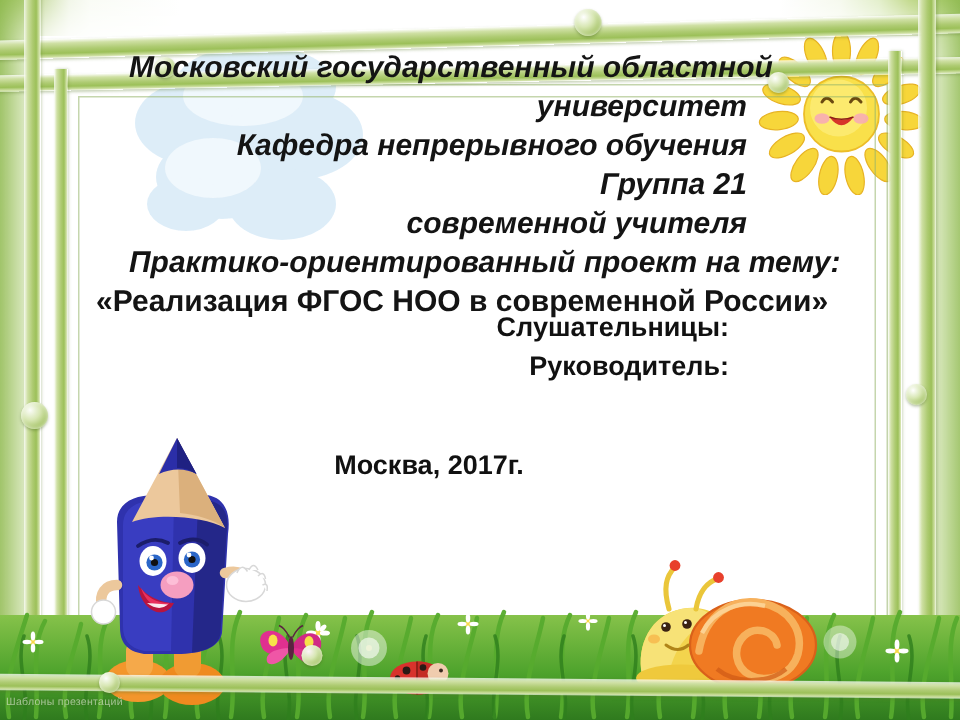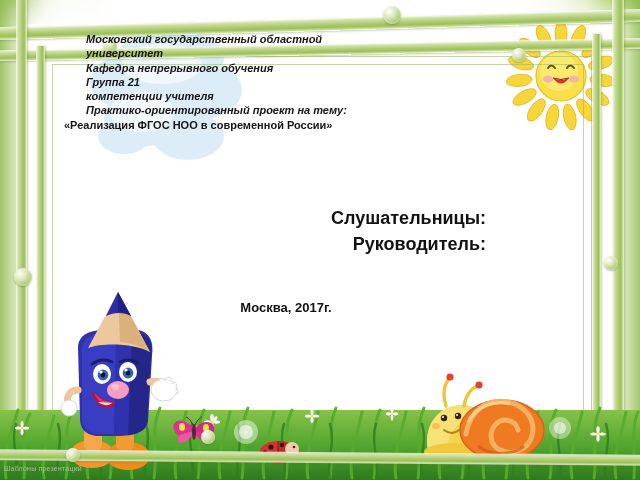--- a/index.html
+++ b/index.html
@@ -86,37 +86,37 @@
   .butterfly { position:absolute; left:168px; top:414px; width:52px; height:34px; }
   .ladybug { position:absolute; left:258px; top:436px; width:42px; height:28px; }
 
   
   .textbox {
     position:absolute; left:86px; top:32px; width:412px;
     color:#141414;
     line-height:1.30;
   }
   .t-line {
-    font-size:11px; font-weight:bold; font-style:italic;
-    text-align:left; white-space:nowrap;
+    font-size:20px; font-weight:bold; font-style:italic;
+    text-align:right; white-space:nowrap;
   }
   .t-line.upright { font-style:normal; }
   .t-line.wide { margin-left:-22px; width:456px; }
 
   .creditbox {
     position:absolute; left:86px; top:206px; width:400px;
     text-align:right; color:#111111;
     line-height:1.42;
   }
   .c-line { font-size:18px; font-weight:bold; white-space:nowrap; }
 
   .cityline {
     position:absolute; left:86px; top:300px; width:400px;
     text-align:center;
-    font-size:13px; font-weight:bold; color:#111111; white-space:nowrap;
+    font-size:18px; font-weight:bold; color:#111111; white-space:nowrap;
   }
 
   
   .watermark {
     position:absolute; left:4px; bottom:8px;
     font-size:7px; color:rgba(250,250,240,0.55);
     letter-spacing:.2px; white-space:nowrap;
     text-shadow:0 0 2px rgba(60,90,30,0.4);
   }
 </style>
@@ -479,21 +479,21 @@
 
   <div class="pole pole-bot-a"></div>
   <div class="node n7 sm"></div>
   <div class="node n8 sm"></div>
 
   <div class="textbox">
     <div class="t-line">Московский государственный областной</div>
     <div class="t-line">университет</div>
     <div class="t-line">Кафедра непрерывного обучения</div>
     <div class="t-line">Группа 21</div>
-    <div class="t-line">компетенции учителя</div>
+    <div class="t-line">современной учителя</div>
     <div class="t-line">Практико-ориентированный  проект на тему:</div>
     <div class="t-line upright wide">«Реализация ФГОС НОО в современной России»</div>
   </div>
 
   <div class="creditbox">
     <div class="c-line">Слушательницы:</div>
     <div class="c-line">Руководитель:</div>
   </div>
 
   <div class="cityline">Москва, 2017г.</div>

